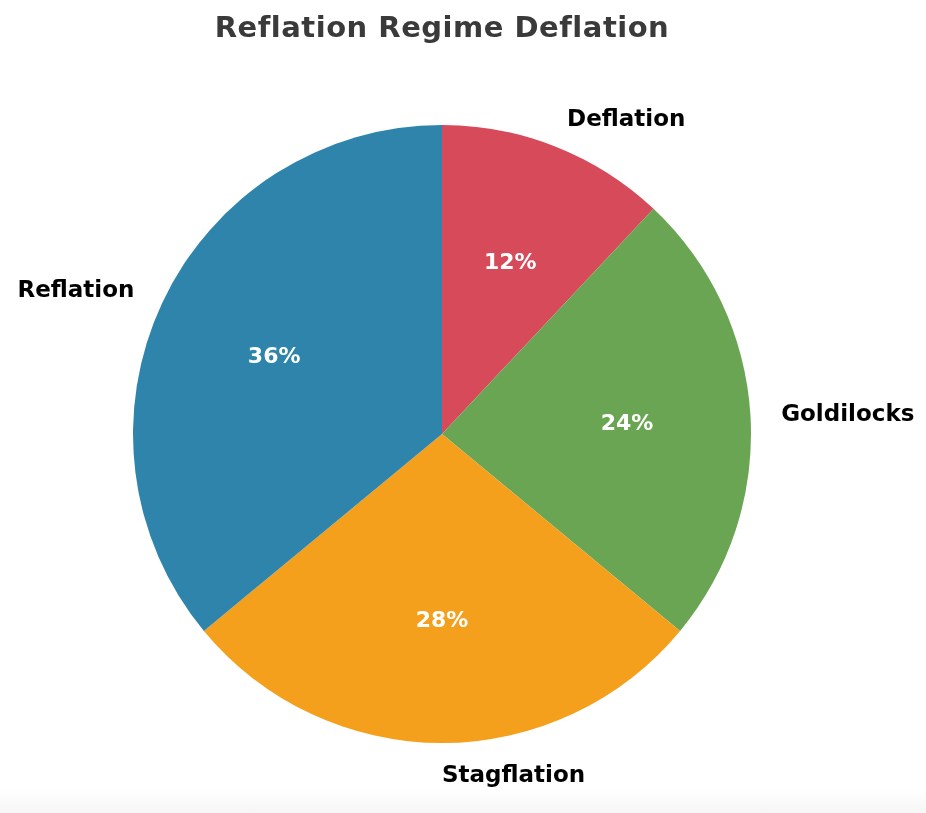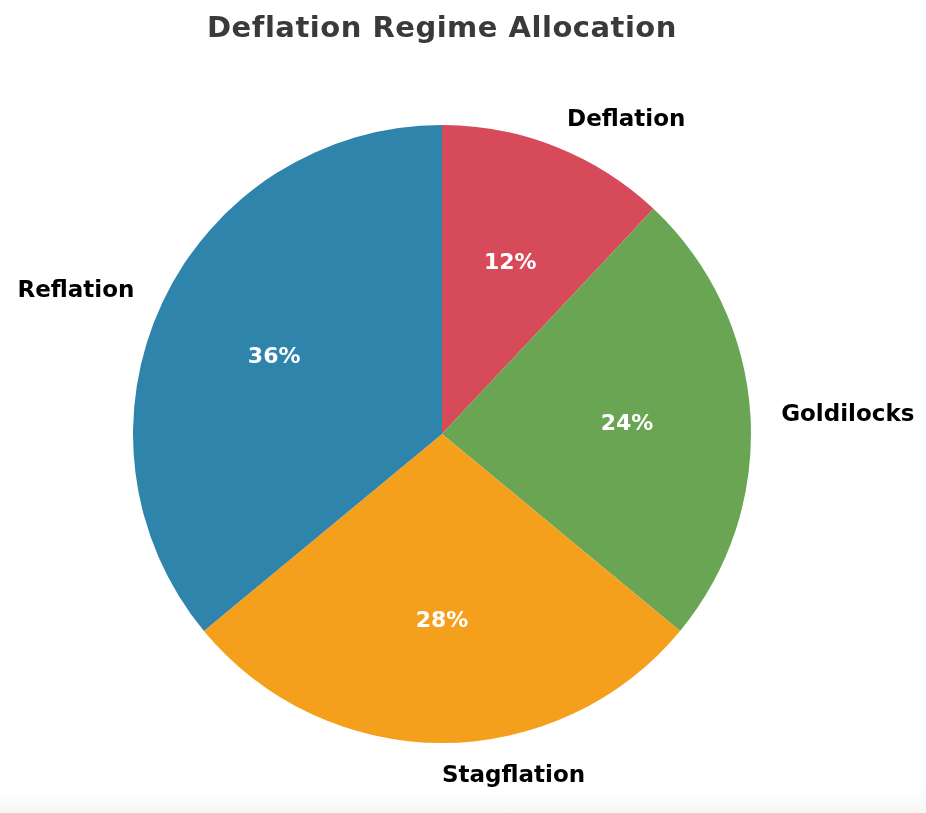--- a/index.html
+++ b/index.html
@@ -51,21 +51,21 @@
     width: 926px;
     height: 24px;
     background: linear-gradient(to bottom, rgba(246,246,246,0), #f6f6f6);
   }
 </style>
 </head>
 <body>
 
 <div class="chart-canvas">
 
-  <div class="chart-title" style="color: rgb(58, 58, 58);">Deflation Regime Allocation</div>
+  <div class="chart-title" style="color: rgb(58, 58, 58);">Reflation Regime Deflation</div>
 
   <svg class="pie-svg" width="926" height="813" viewBox="0 0 926 813">
       <path d="M 442 434 L 442.00 125.00 A 309 309 0 0 1 653.53 208.75 Z" fill="#d64a5a"></path>
       <text x="510.3" y="261.6" dy="0.35em" text-anchor="middle" class="pct-label" fill="#ffffff">12%</text>
       <text x="567.1" y="118.0" dy="0.35em" text-anchor="start" class="slice-label" fill="#000000">Deflation</text>
       <path d="M 442 434 L 653.53 208.75 A 309 309 0 0 1 680.09 630.96 Z" fill="#69a552"></path>
       <text x="627.0" y="422.4" dy="0.35em" text-anchor="middle" class="pct-label" fill="#ffffff">24%</text>
       <text x="781.2" y="412.7" dy="0.35em" text-anchor="start" class="slice-label" fill="#000000">Goldilocks</text>
       <path d="M 442 434 L 680.09 630.96 A 309 309 0 0 1 203.91 630.96 Z" fill="#f5a01d"></path>
       <text x="442.0" y="619.4" dy="0.35em" text-anchor="middle" class="pct-label" fill="#ffffff">28%</text>

